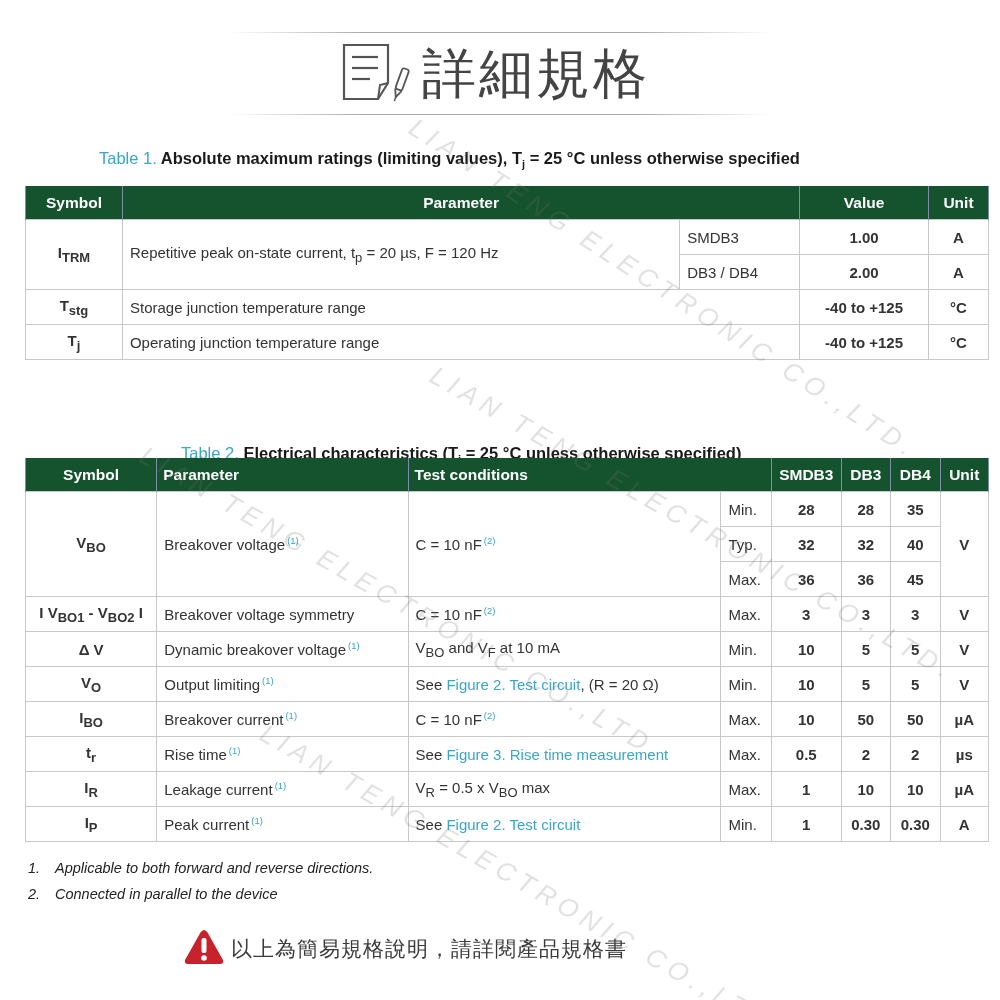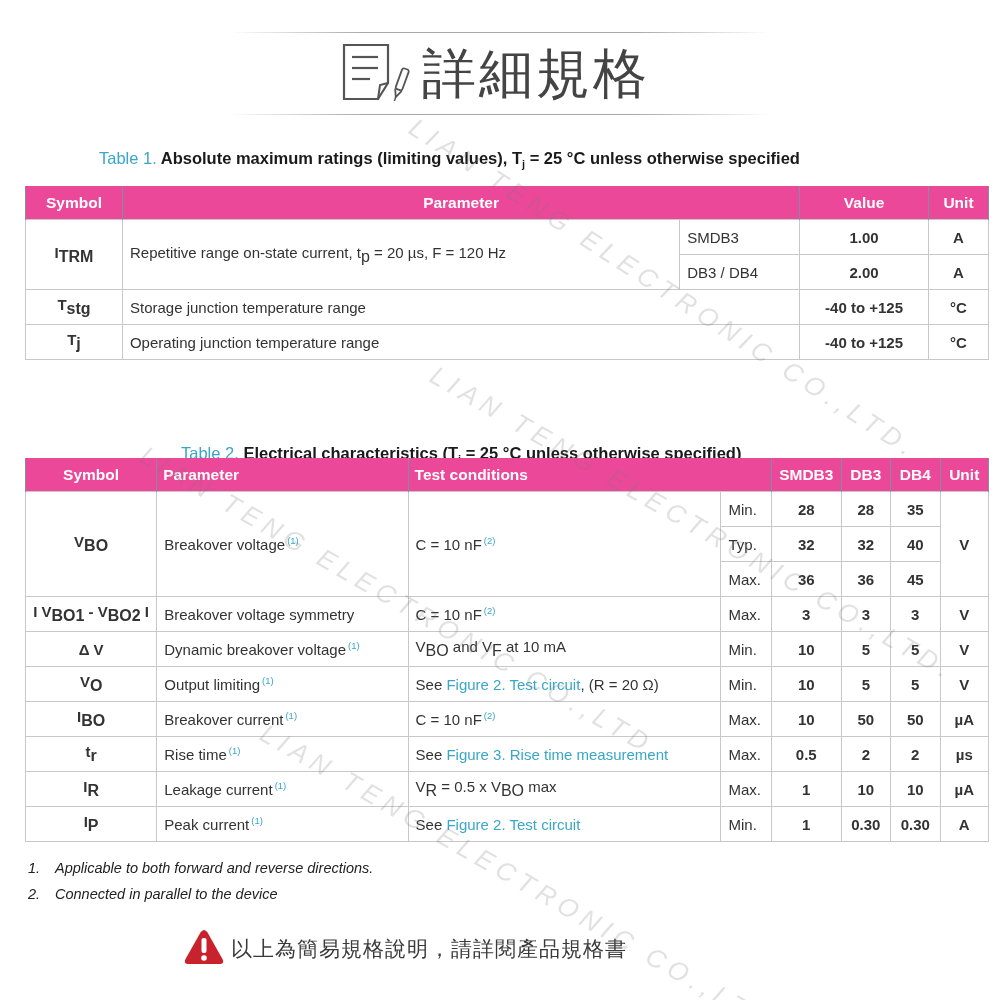--- a/index.html
+++ b/index.html
@@ -11,25 +11,25 @@
                background: linear-gradient(to right, rgba(160,160,160,0), #a8a8a8 25%, #a8a8a8 75%, rgba(160,160,160,0)); }
   .hero-line.top { top: 0; } .hero-line.bottom { top: 82px; }
   .hero-inner { position: absolute; top: 6px; left: 340px; height: 72px; display: flex; align-items: center; }
   .hero-title { font-family: Liberation Serif, serif; font-size: 54px; color: #444; letter-spacing: 3px; margin-left: 4px; font-weight: 300; }
 
   .caption { position: absolute; font-weight: bold; font-size: 16.5px; color: #1a1a1a; white-space: nowrap; }
   .caption .num { color: #3aa6c8; font-weight: normal; }
   .caption sub { font-size: 11px; }
 
   table.spec { position: absolute; border-collapse: collapse; font-size: 15px; color: #333; }
-  table.spec th { background: #ec4899; color: #fff; font-weight: bold; height: 33px; padding: 0 6px;
+  table.spec th { background: #14532d; color: #fff; font-weight: bold; height: 33px; padding: 0 6px;
                   border-left: 1px solid #7d8fa8; border-right: 1px solid #7d8fa8; font-size: 15.5px; }
   table.spec td { border: 1px solid #c8c8c8; padding: 0 7px; height: 34px; }
   table.spec td.c { text-align: center; font-weight: bold; }
-  table.spec sub { font-size: 16px; }
+  table.spec sub { font-size: 13px; }
   .fn { color: #3aa6c8; font-size: 9.5px; vertical-align: 6px; margin-left: 2px; }
   .link { color: #3aa6c8; }
 
   .notes { position: absolute; left: 28px; top: 855px; font-style: italic; font-size: 14.5px; color: #222; line-height: 26px; }
   .notes .n { display: inline-block; width: 27px; }
 
   .warn { position: absolute; left: 183px; top: 928px; display: flex; align-items: center; }
   .warn-text { font-family: "DejaVu Sans", sans-serif; font-size: 21px; color: #3a3a3a; margin-left: 6px; letter-spacing: 1px; }
 
   .watermark { position: absolute; color: rgba(120,120,120,0.22); font-size: 26px; font-style: italic;
@@ -76,21 +76,21 @@
     <tr>
       <th>Symbol</th>
       <th colspan="2">Parameter</th>
       <th>Value</th>
       <th>Unit</th>
     </tr>
   </thead>
   <tbody>
     <tr>
       <td class="c" rowspan="2"><span>I</span><sub>TRM</sub></td>
-      <td rowspan="2"><span>Repetitive range on-state current, t</span><sub>p</sub><span> = 20 µs, F = 120 Hz</span></td>
+      <td rowspan="2"><span>Repetitive peak on-state current, t</span><sub>p</sub><span> = 20 µs, F = 120 Hz</span></td>
       <td>SMDB3</td>
       <td class="c">1.00</td>
       <td class="c">A</td>
     </tr>
     <tr>
       <td>DB3 / DB4</td>
       <td class="c">2.00</td>
       <td class="c">A</td>
     </tr>
     <tr>

